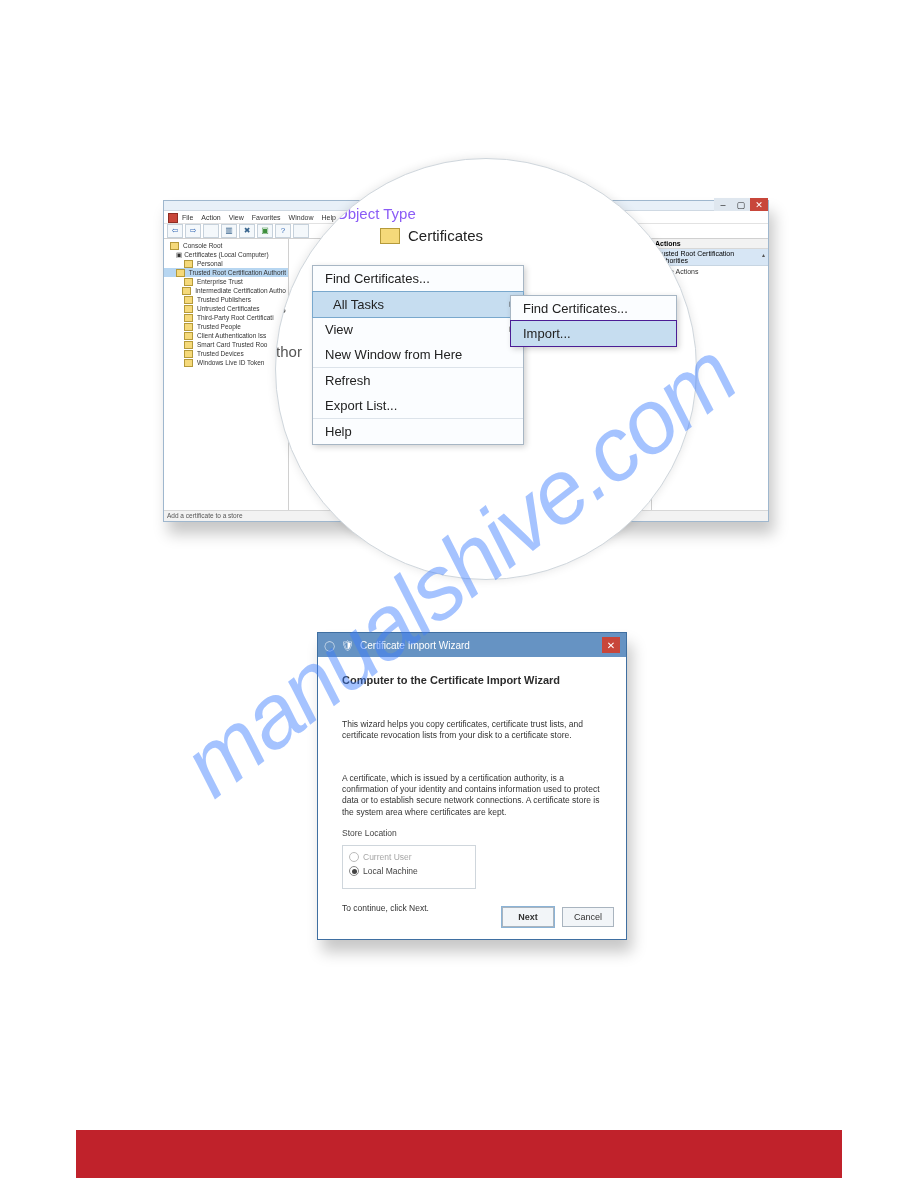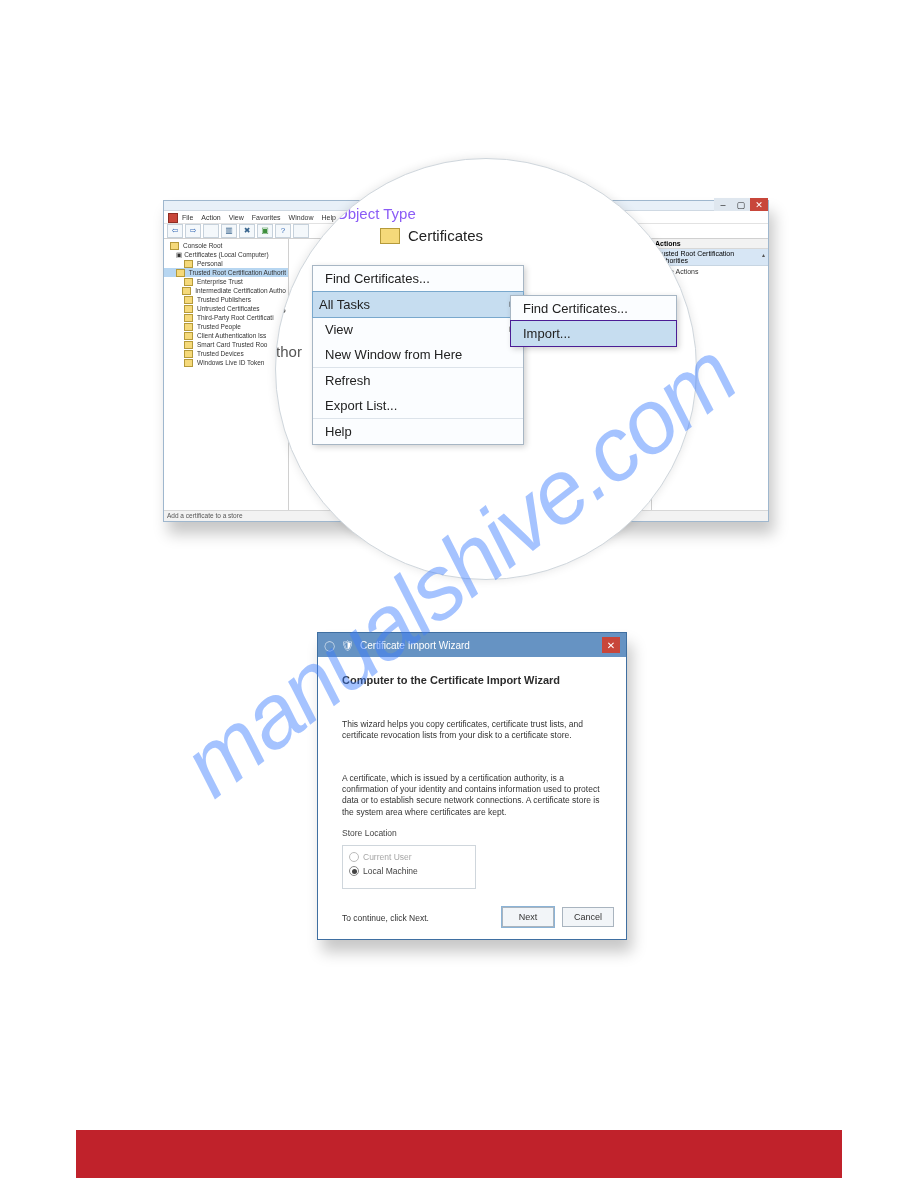--- a/index.html
+++ b/index.html
@@ -47,21 +47,21 @@
   .folder-ico { width:18px; height:14px; background:#f5d97a; border:1px solid #b59a3a; }
   .frag-top { position:absolute; left:-30px; top:106px; font-size:15px; color:#1d3a5c;
     padding:2px 6px; border:1px solid #9cbde0; background:#d8e7f6; }
   .frag-mid { position:absolute; left:-30px; top:140px; font-size:15px; color:#555; }
   .frag-bot { position:absolute; left:-30px; top:184px; font-size:15px; color:#555; }
   .ctx1 { position:absolute; left:36px; top:106px; width:210px; border:1px solid #a7b6c4;
     background:#fbfdff; box-shadow:2px 2px 6px rgba(0,0,0,.18); font-size:13px; color:#222; z-index:2; }
   .ctx1 .mi { padding:5px 12px; position:relative; }
   .ctx1 .mi.sep-after { border-bottom:1px solid #dce3ea; }
   .ctx1 .mi.arrow:after { content:"▸"; position:absolute; right:8px; top:5px; color:#444; font-size:11px; }
-  .ctx1 .mi.hov { background:#c6ddf0; border:1px solid #79a8cd; margin:-1px; padding:5px 6px; }
+  .ctx1 .mi.hov { background:#c6ddf0; border:1px solid #79a8cd; margin:-1px; padding:5px 20px; }
   .ctx2 { position:absolute; left:234px; top:136px; width:165px; border:1px solid #a7b6c4;
     background:#fbfdff; box-shadow:2px 2px 6px rgba(0,0,0,.18); font-size:13px; color:#222; z-index:3; }
   .ctx2 .mi { padding:5px 12px; }
   .ctx2 .mi.hov { background:#c6ddf0; border:1px solid #4c1d95; margin:-1px; padding:5px 12px; }
   
   .wiz-shell { position:absolute; left:317px; top:632px; width:308px; height:306px; border:1px solid #3f6fa1;
     background:#fff; box-shadow:5px 12px 14px rgba(0,0,0,.22); z-index:10; }
   .wiz-title { height:24px; background:#6693c3; display:flex; align-items:center; gap:6px;
     padding:0 6px; color:#fff; font-size:10px; position:relative; }
   .wiz-title .wiz-close { margin-left:auto; width:18px; height:16px; background:#c8463a; color:#fff;
@@ -73,21 +73,21 @@
   .store-lbl { margin-bottom:4px; color:#444; }
   .radio-row { display:flex; align-items:center; gap:4px; color:#444; font-size:8.5px; margin-bottom:3px; }
   .radio { width:8px; height:8px; border:1px solid #888; border-radius:50%; position:relative; }
   .radio.checked:after { content:""; position:absolute; left:1.5px; top:1.5px; width:5px; height:5px;
     background:#444; border-radius:50%; }
   .radio-row.dis { color:#a6a6a6; }
   .radio-row.dis .radio { border-color:#bbb; }
   .wiz-btns { position:absolute; bottom:12px; right:12px; display:flex; gap:8px; }
   .wbtn { width:50px; height:18px; border:1px solid #a9b4bf; background:#f2f5f8; font-size:9px;
     display:flex; align-items:center; justify-content:center; color:#333; }
-  .wbtn.primary { box-shadow:0 0 0 1px #8bb3d6; }
+  .wbtn.primary { box-shadow:0 0 0 1px #8bb3d6;font-weight:bold; }
   
   .footer-bar { position:absolute; left:76px; bottom:10px; width:766px; height:48px; background:#c0222b; }
 </style>
 </head>
 <body>
 
 <div class="page">
   <div class="watermark">manualshive.com</div>
 
   <div class="mmc-shell">
@@ -240,21 +240,21 @@
       <div class="store-box">
         <div class="radio-row dis">
           <span class="radio"></span>
           <span>Current User</span>
         </div>
         <div class="radio-row">
           <span class="radio checked"></span>
           <span>Local Machine</span>
         </div>
       </div>
-      <div class="wiz-p" style="margin-top:24px">To continue, click Next.</div>
+      <div class="wiz-p" style="margin-top:14px">To continue, click Next.</div>
     </div>
     <div class="wiz-btns">
       <div class="wbtn primary">Next</div>
       <div class="wbtn">Cancel</div>
     </div>
   </div>
 
   <div class="footer-bar"></div>
 </div>
 

